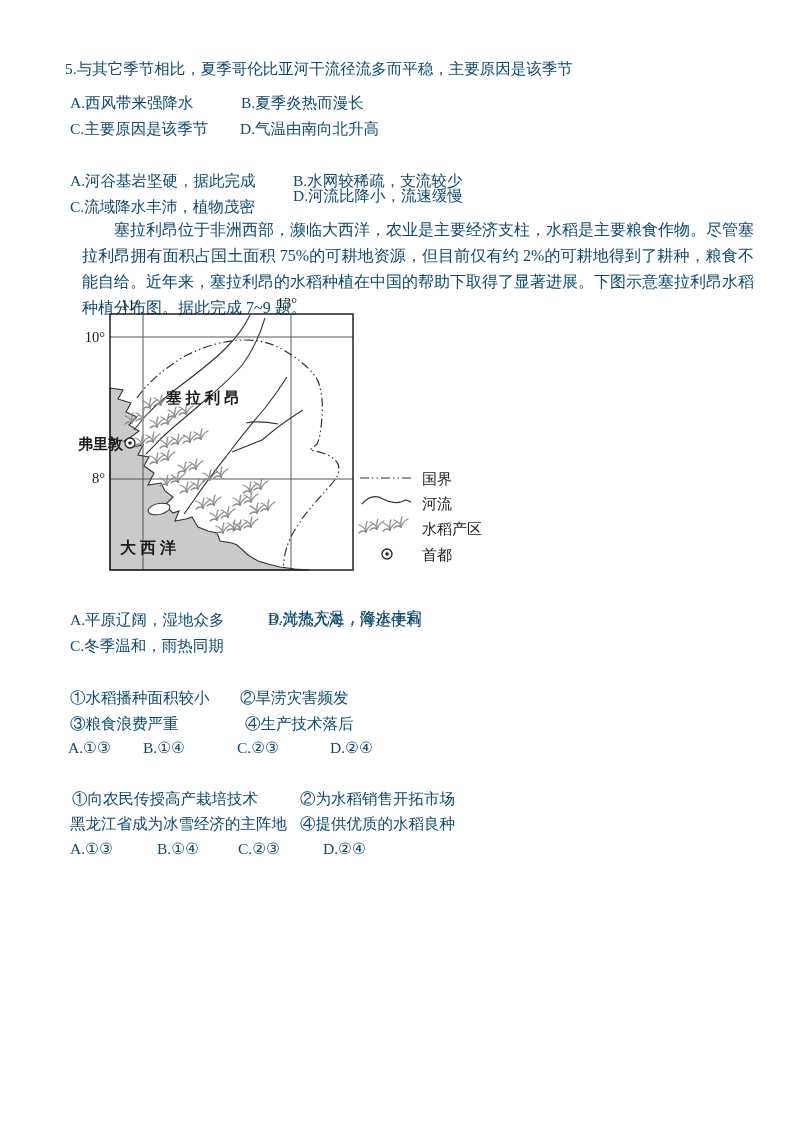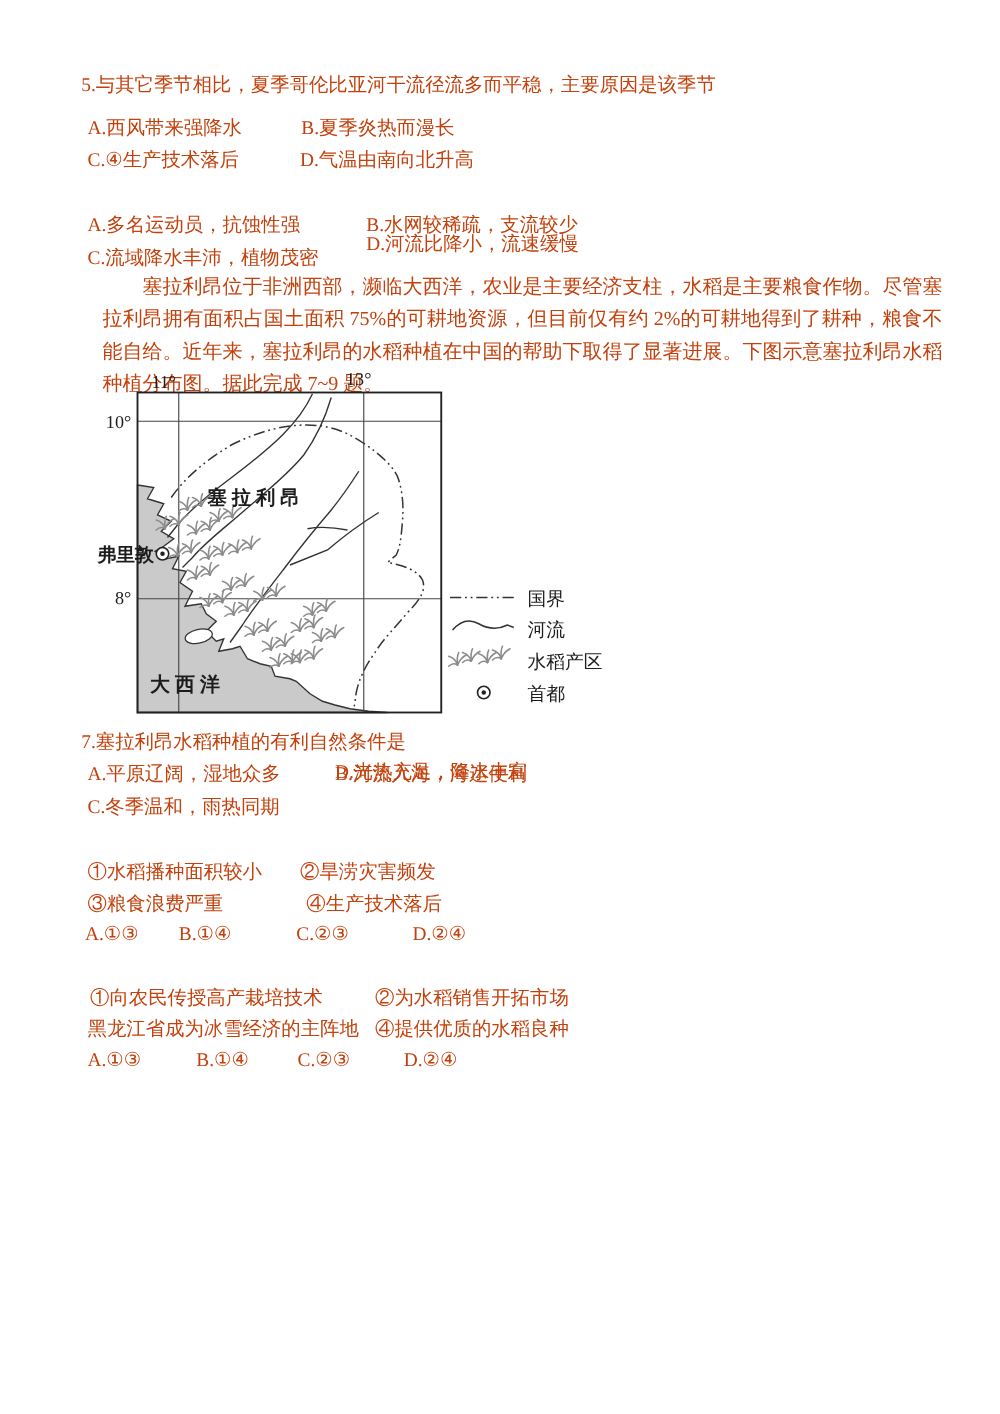--- a/index.html
+++ b/index.html
@@ -1,21 +1,21 @@
 <!DOCTYPE html>
 <html><head>
 <meta charset="utf-8">
 <style>
   html,body{margin:0;padding:0;background:#ffffff;}
   .page{
     position:relative;
     width:800px;height:1131px;
     background:#ffffff;
     font-family:"Liberation Serif","DejaVu Serif",serif;
-    color:#c2410c;
+    color:#0c4a6e;
     overflow:hidden;
   }
   .line{
     position:absolute;
     font-size:15.5px;
     line-height:20px;
     white-space:nowrap;
   }
   .para{
     position:absolute;
@@ -33,24 +33,24 @@
   .maplabel{font-weight:600;}
 </style>
 </head>
 <body>
 
 <div class="page">
 
   <div class="line" style="left:65px;top:59px">5.与其它季节相比，夏季哥伦比亚河干流径流多而平稳，主要原因是该季节</div>
   <div class="line" style="left:70px;top:93px">A.西风带来强降水</div>
   <div class="line" style="left:241px;top:93px">B.夏季炎热而漫长</div>
-  <div class="line" style="left:70px;top:119px">C.④生产技术落后</div>
+  <div class="line" style="left:70px;top:119px">C.主要原因是该季节</div>
   <div class="line" style="left:240px;top:119px">D.气温由南向北升高</div>
 
-  <div class="line" style="left:70px;top:171px">A.多名运动员，抗蚀性强</div>
+  <div class="line" style="left:70px;top:171px">A.河谷基岩坚硬，据此完成</div>
   <div class="line" style="left:293px;top:171px">B.水网较稀疏，支流较少</div>
   <div class="line" style="left:70px;top:197px">C.流域降水丰沛，植物茂密</div>
   <div class="line" style="left:293px;top:186px">D.河流比降小，流速缓慢</div>
 
   <div class="para" style="top:217px">塞拉利昂位于非洲西部，濒临大西洋，农业是主要经济支柱，水稻是主要粮食作物。尽管塞拉利昂拥有面积占国土面积 75%的可耕地资源，但目前仅有约 2%的可耕地得到了耕种，粮食不能自给。近年来，塞拉利昂的水稻种植在中国的帮助下取得了显著进展。下图示意塞拉利昂水稻种植分布图。据此完成 7~9 题。</div>
 
   <svg style="position:absolute;left:60px;top:290px" width="430" height="300" viewBox="0 0 430 300">
     <defs>
       <g id="tuft" fill="none" stroke="#8c8c8c" stroke-width="1.3" stroke-linecap="round">
         <path d="M0,0 C-1,-4 -4,-6 -7,-7"></path>
@@ -132,21 +132,20 @@
       <text x="362" y="244" font-size="15">水稻产区</text>
 
       <g>
         <circle cx="327" cy="264" r="5" fill="#fff" stroke="#222" stroke-width="1.3"></circle>
         <circle cx="327" cy="264" r="1.8" fill="#222"></circle>
       </g>
       <text x="362" y="270" font-size="15">首都</text>
     </g>
   </svg>
 
-  <div class="line" style="left:65px;top:584px">7.塞拉利昂水稻种植的有利自然条件是</div>
   <div class="line" style="left:70px;top:610px">A.平原辽阔，湿地众多</div>
   <div class="line" style="left:268px;top:610px">B.河流入海，海运便利</div>
   <div class="line" style="left:70px;top:636px">C.冬季温和，雨热同期</div>
   <div class="line" style="left:268px;top:608px">D.光热充足，降水丰富</div>
 
   <div class="line" style="left:70px;top:688px">①水稻播种面积较小</div>
   <div class="line" style="left:240px;top:688px">②旱涝灾害频发</div>
   <div class="line" style="left:70px;top:714px">③粮食浪费严重</div>
   <div class="line" style="left:245px;top:714px">④生产技术落后</div>
   <div class="line" style="left:68px;top:738px">A.①③</div>

